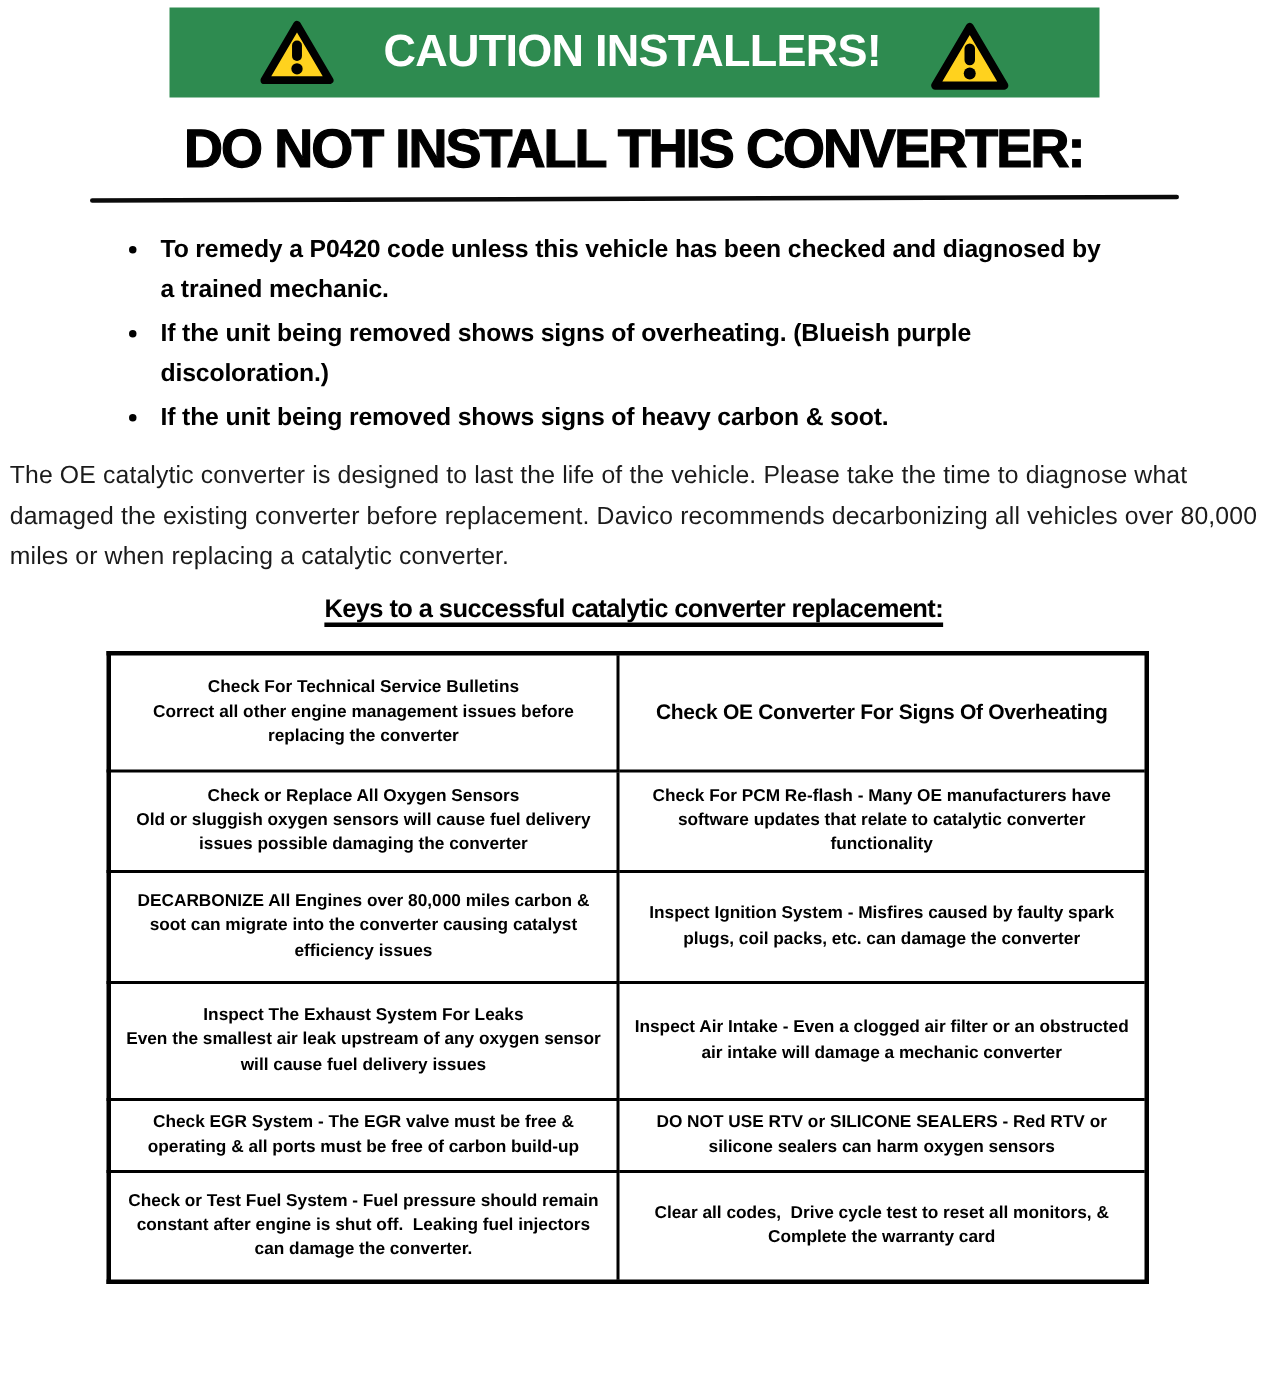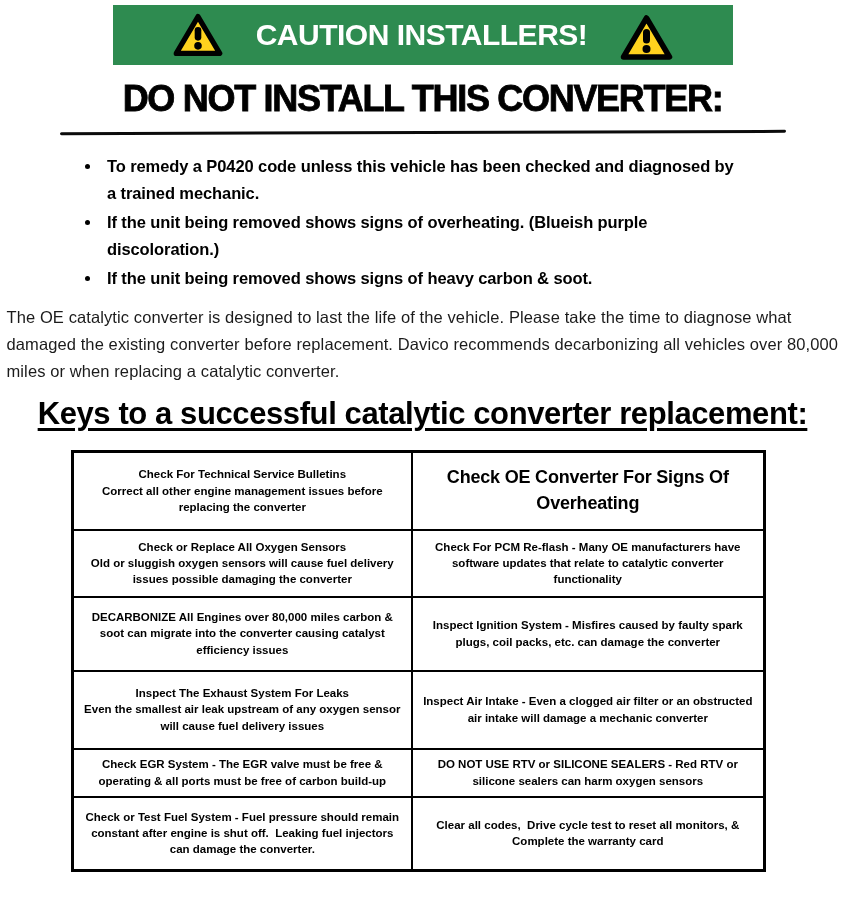--- a/index.html
+++ b/index.html
@@ -71,21 +71,21 @@
     font-weight: 400;
     line-height: 1.63;
     color: #1b1b1b;
     letter-spacing: 0.1px;
   }
 
   
   .keys-heading {
     margin: 11px 0 0 0;
     text-align: center;
-    font-size: 31px;
+    font-size: 17px;
     font-weight: 800;
     letter-spacing: -0.4px;
     text-decoration: underline;
     text-decoration-thickness: 2.5px;
     text-underline-offset: 4px;
   }
 
   
   .keys-table {
     margin: 18px 0 0 71px;
@@ -106,21 +106,21 @@
     letter-spacing: 0;
   }
   .keys-table .cell-left  { width: 49%; }
   .keys-table .cell-right { width: 51%; }
   .keys-table tr:nth-child(1) td { height: 78px; }
   .keys-table tr:nth-child(2) td { height: 67px; }
   .keys-table tr:nth-child(3) td { height: 74px; }
   .keys-table tr:nth-child(4) td { height: 78px; }
   .keys-table tr:nth-child(5) td { height: 48px; }
   .keys-table tr:nth-child(6) td { height: 74px; }
-  .keys-table tr:nth-child(1) .cell-right { font-size: 18px; letter-spacing: -0.2px; }
+  .keys-table tr:nth-child(1) .cell-right { font-size: 14px; letter-spacing: -0.2px; }
 </style>
 </head>
 <body>
 
 <div class="banner" id="banner" style="background: rgb(46, 139, 80);">
   <svg class="warn-icon left" width="52" height="46" viewBox="0 0 110 96" aria-hidden="true">
     <path d="M55 9 L101 87 L9 87 Z" fill="#ffd21e" stroke="#000" stroke-width="11" stroke-linejoin="round"></path>
     <rect x="48" y="31" width="14" height="29" rx="7" fill="#000"></rect>
     <circle cx="55" cy="71" r="8" fill="#000"></circle>
   </svg>

